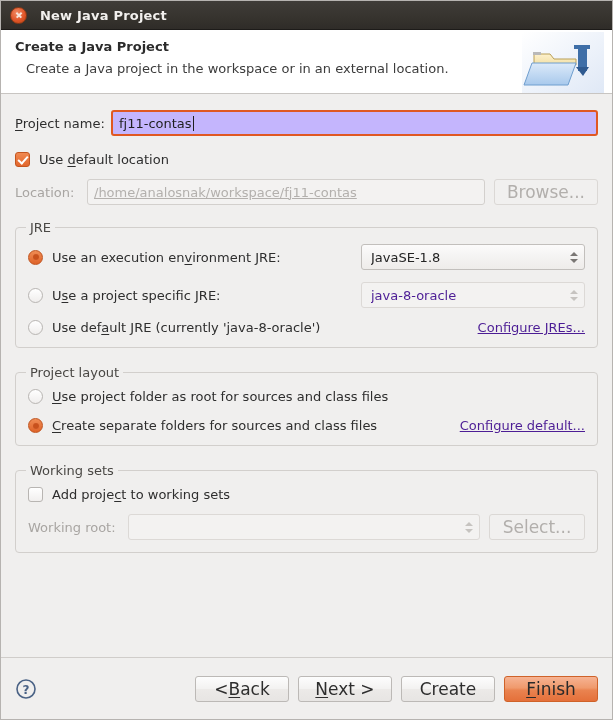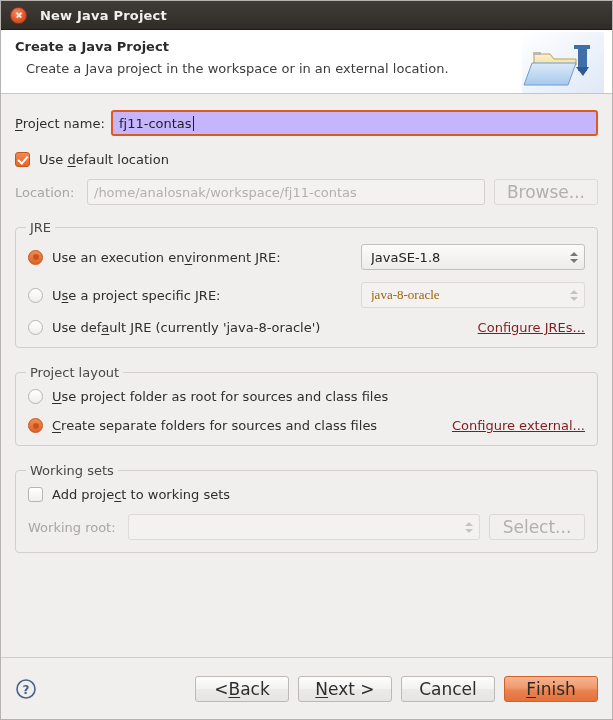--- a/index.html
+++ b/index.html
@@ -144,20 +144,21 @@
     width: 1px;
     height: 15px;
     background: #1f1f1f;
     margin-left: 1px;
   }
 
   .text-input.disabled {
     border: 1px solid #d3d0cd;
     background: #f3f2f1;
     color: #b3b0ad;
+    text-decoration: underline;
   }
 
   
   .btn {
     height: 26px;
     min-width: 84px;
     box-sizing: border-box;
     padding: 0 12px;
     background: linear-gradient(to bottom, #fdfdfd 0%, #f3f2f1 48%, #eceae8 52%, #e7e5e3 100%);
     border: 1px solid #bcb9b6;
@@ -270,23 +271,22 @@
     padding: 0 6px 0 9px;
     font-size: 13px;
     color: #232323;
     cursor: pointer;
     position: relative;
     gap: 12px;
   }
   .combo.disabled {
     background: #f3f2f1;
     border-color: #dcd9d6;
-    color: #a16207;
+    color: #4c1d95;
     cursor: default;
-    font-family: Liberation Serif, serif;
   }
   .combo-text { flex: 1 1 auto; white-space: nowrap; overflow: hidden; }
   .spinner {
     width: 9px;
     height: 16px;
     flex: 0 0 9px;
     display: flex;
     flex-direction: column;
     justify-content: center;
     align-items: center;
@@ -317,21 +317,21 @@
     top: -8px;
     left: 10px;
     background: #f0efee;
     padding: 0 4px;
     font-size: 13px;
     color: #4a4845;
   }
 
   
   .link {
-    color: #7f1d1d;
+    color: #4c1d95;
     font-size: 13px;
     text-decoration: underline;
     cursor: pointer;
     white-space: nowrap;
   }
 
   
   .footer {
     flex: 0 0 62px;
     border-top: 1px solid #d0cdca;
@@ -464,21 +464,21 @@
           <span class="mn">U</span><span>se project folder as root for sources and class files</span>
         </div>
       </div>
 
       <div class="row">
         <div class="radio selected"></div>
         <div class="ctl-label">
           <span class="mn">C</span><span>reate separate folders for sources and class files</span>
         </div>
         <div style="flex:1 1 auto;"></div>
-        <div class="link">Configure external...</div>
+        <div class="link">Configure default...</div>
       </div>
     </div>
 
     <div class="group" style="margin-top:24px;">
       <div class="group-title">Working sets</div>
 
       <div class="row" style="margin-bottom:12px;">
         <div class="cbox"></div>
         <div class="ctl-label">
           <span>Add proje</span><span class="mn">c</span><span>t to working sets</span>
@@ -510,20 +510,20 @@
     <div class="footer-spacer"></div>
     <div class="btn">
       <span>&lt; </span>
         <span class="mn">B</span>
         <span>ack</span>
     </div>
     <div class="btn">
       <span class="mn">N</span>
         <span>ext &gt;</span>
     </div>
-    <div class="btn">Cancel</div>
+    <div class="btn">Create</div>
     <div class="btn primary">
       <span class="mn">F</span>
         <span>inish</span>
     </div>
   </div>
 
 </div>
 
 </body></html>

